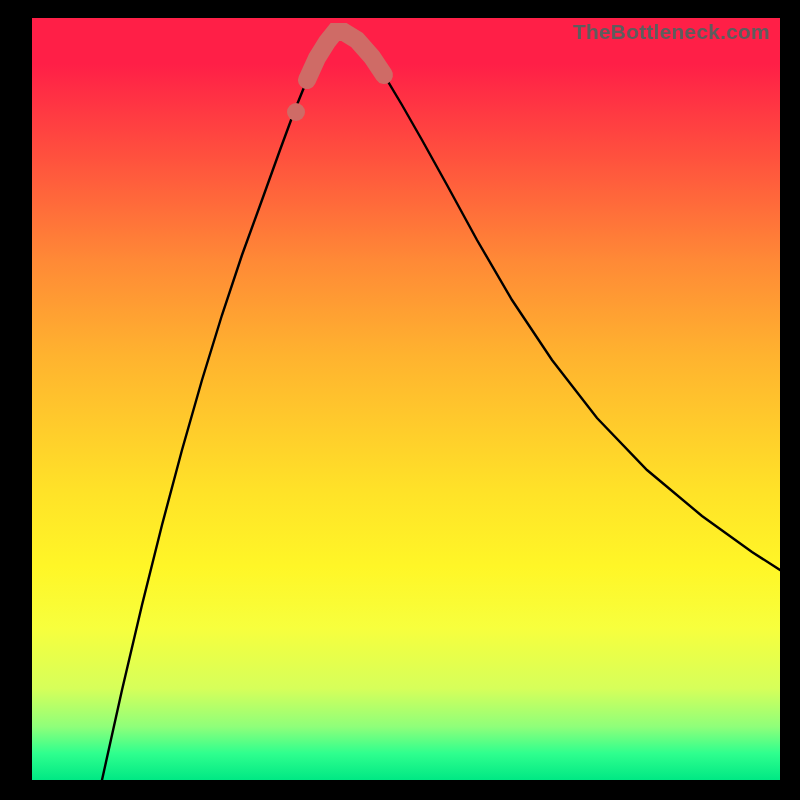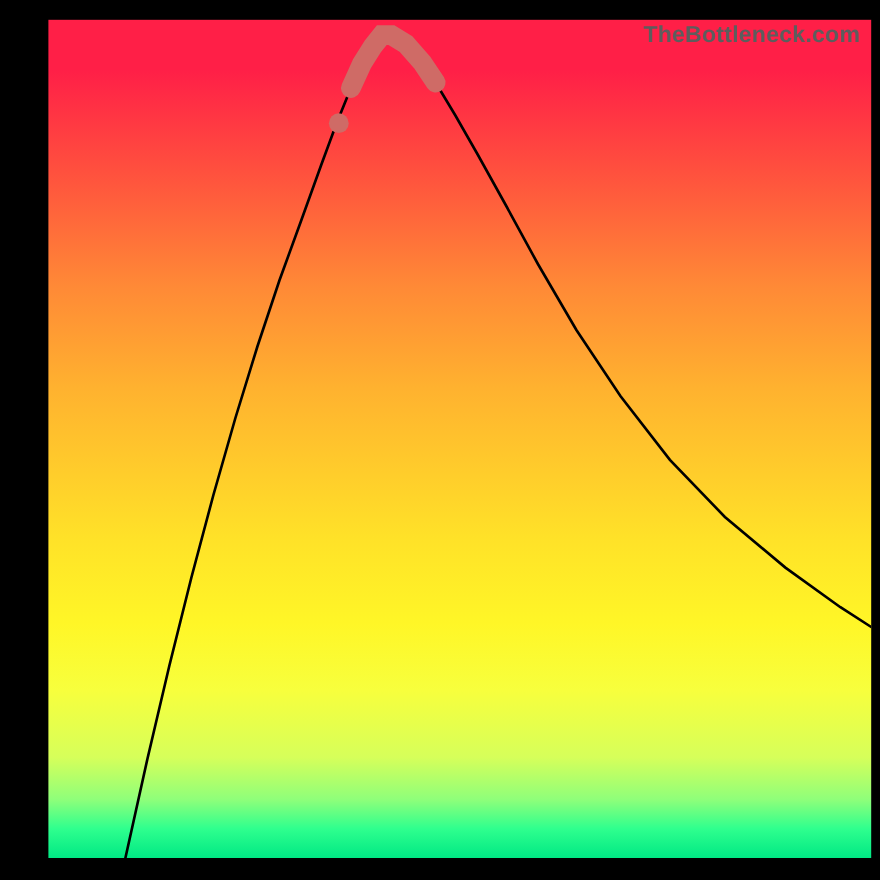--- a/index.html
+++ b/index.html
@@ -6,21 +6,21 @@
     margin: 0;
     padding: 0;
     width: 800px;
     height: 800px;
     background: #000000;
     overflow: hidden;
     font-family: Arial, Helvetica, sans-serif;
   }
   .chart-frame {
     position: absolute;
-    left: 44px;
+    left: 32px;
     top: 18px;
     width: 748px;
     height: 762px;
     background: linear-gradient(to bottom,
       #ff1f47 0%,
       #ff1f47 6%,
       #ff503e 18%,
       #ff8a36 32%,
       #ffb22f 44%,
       #ffe228 62%,

